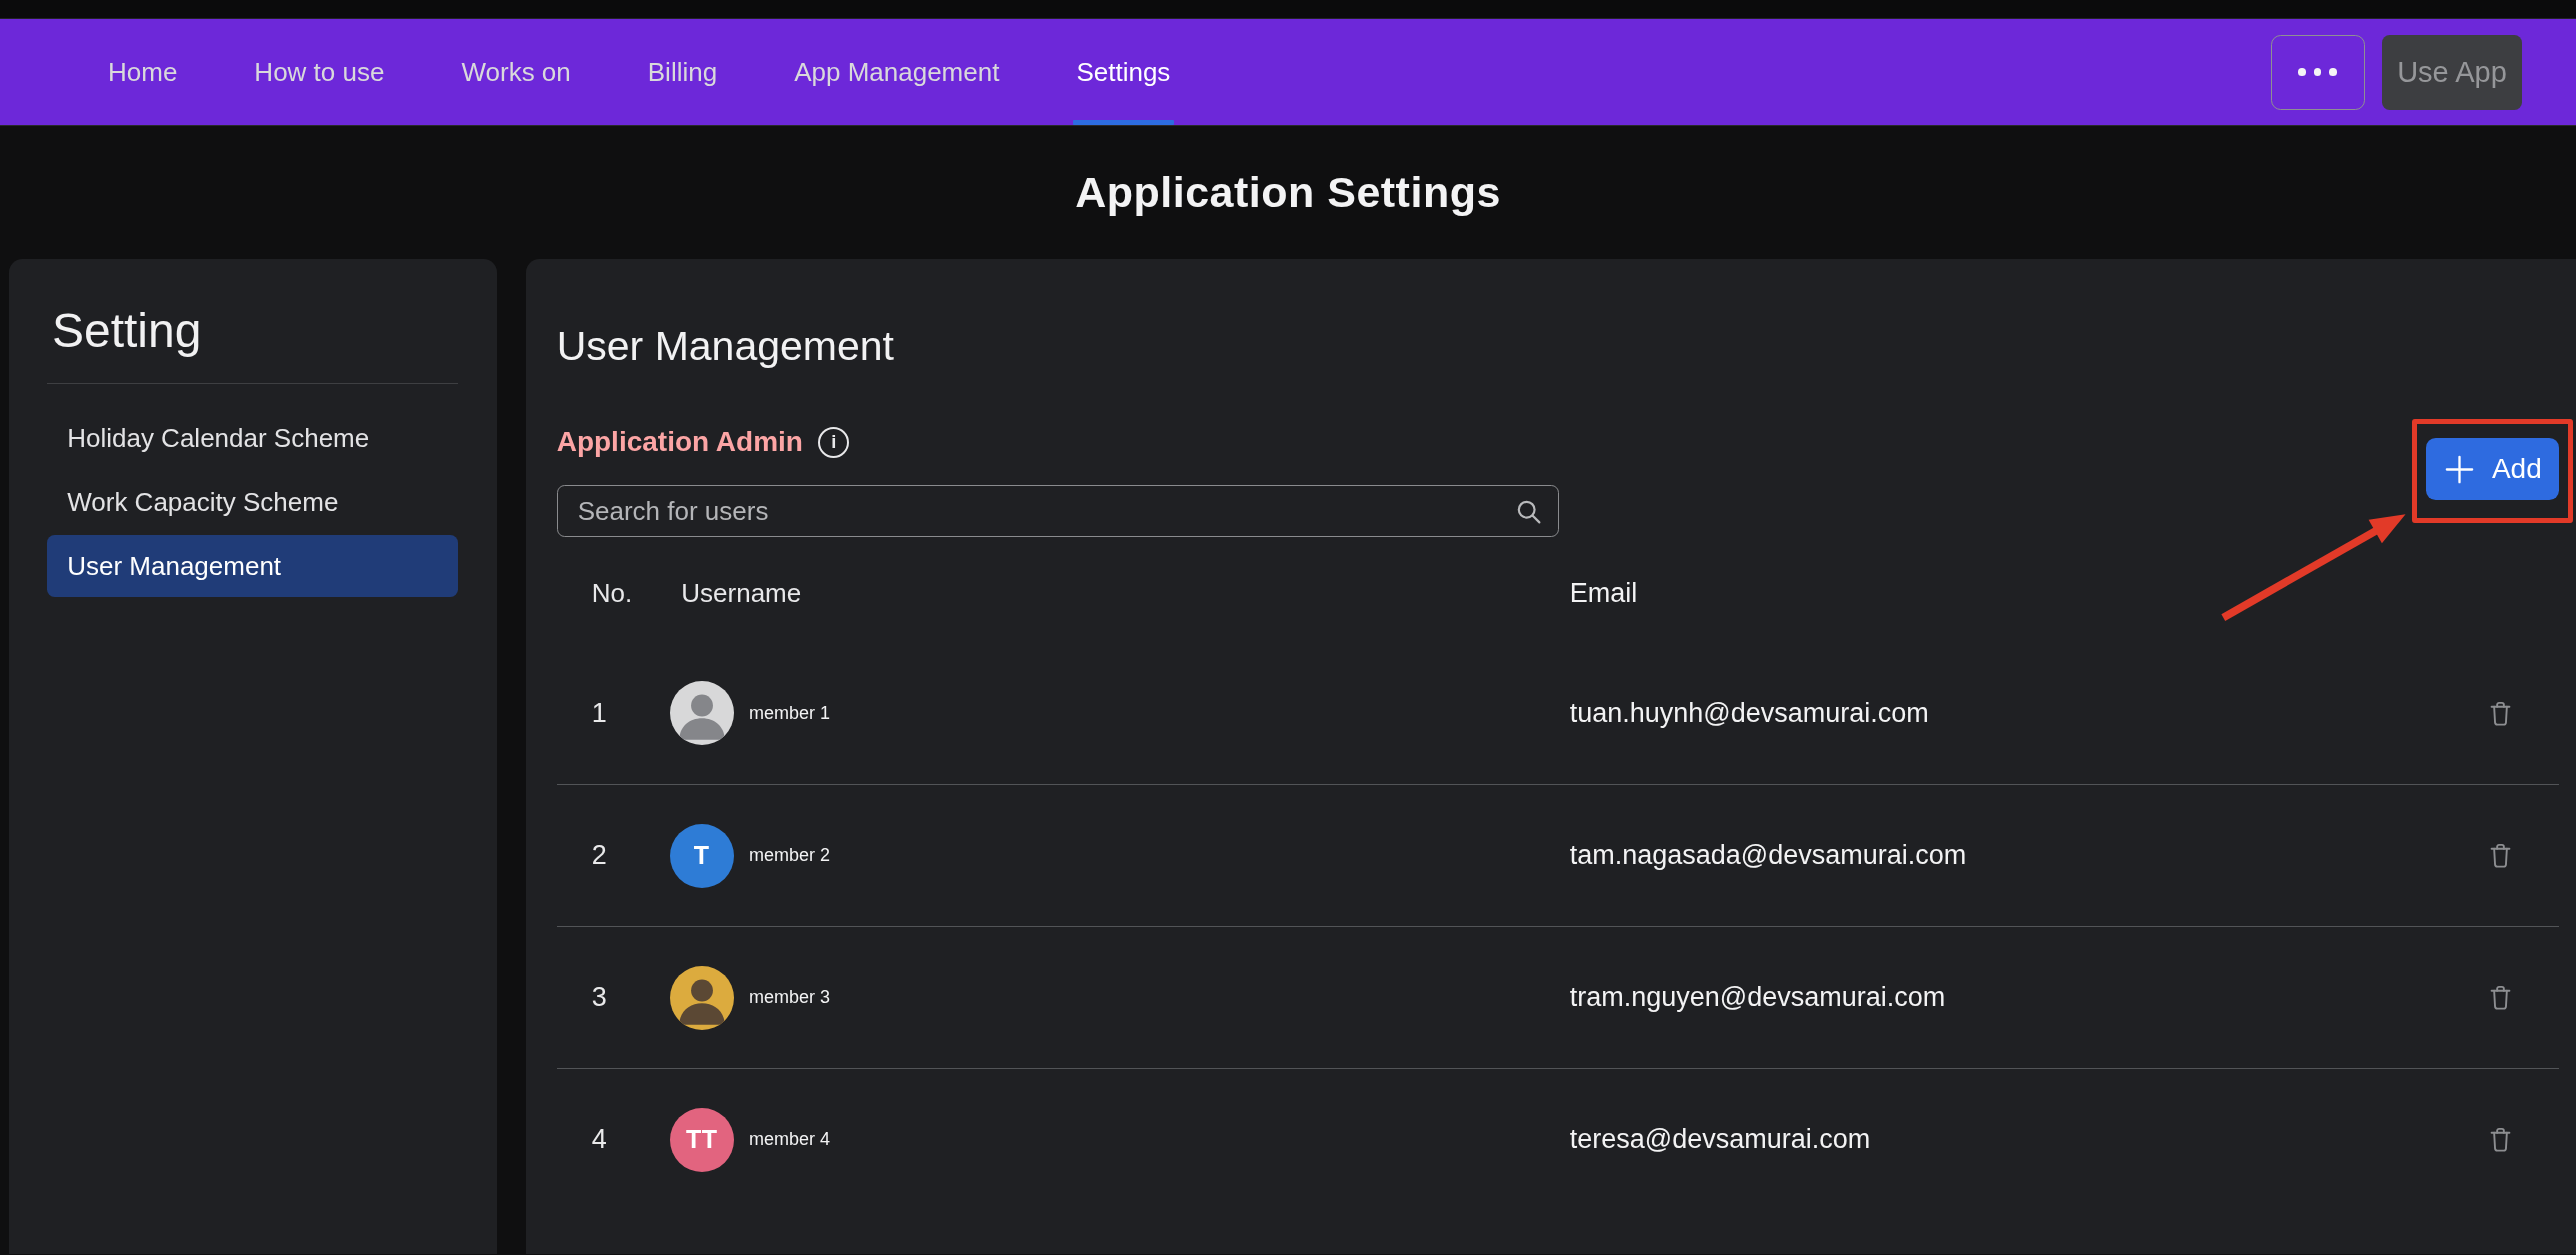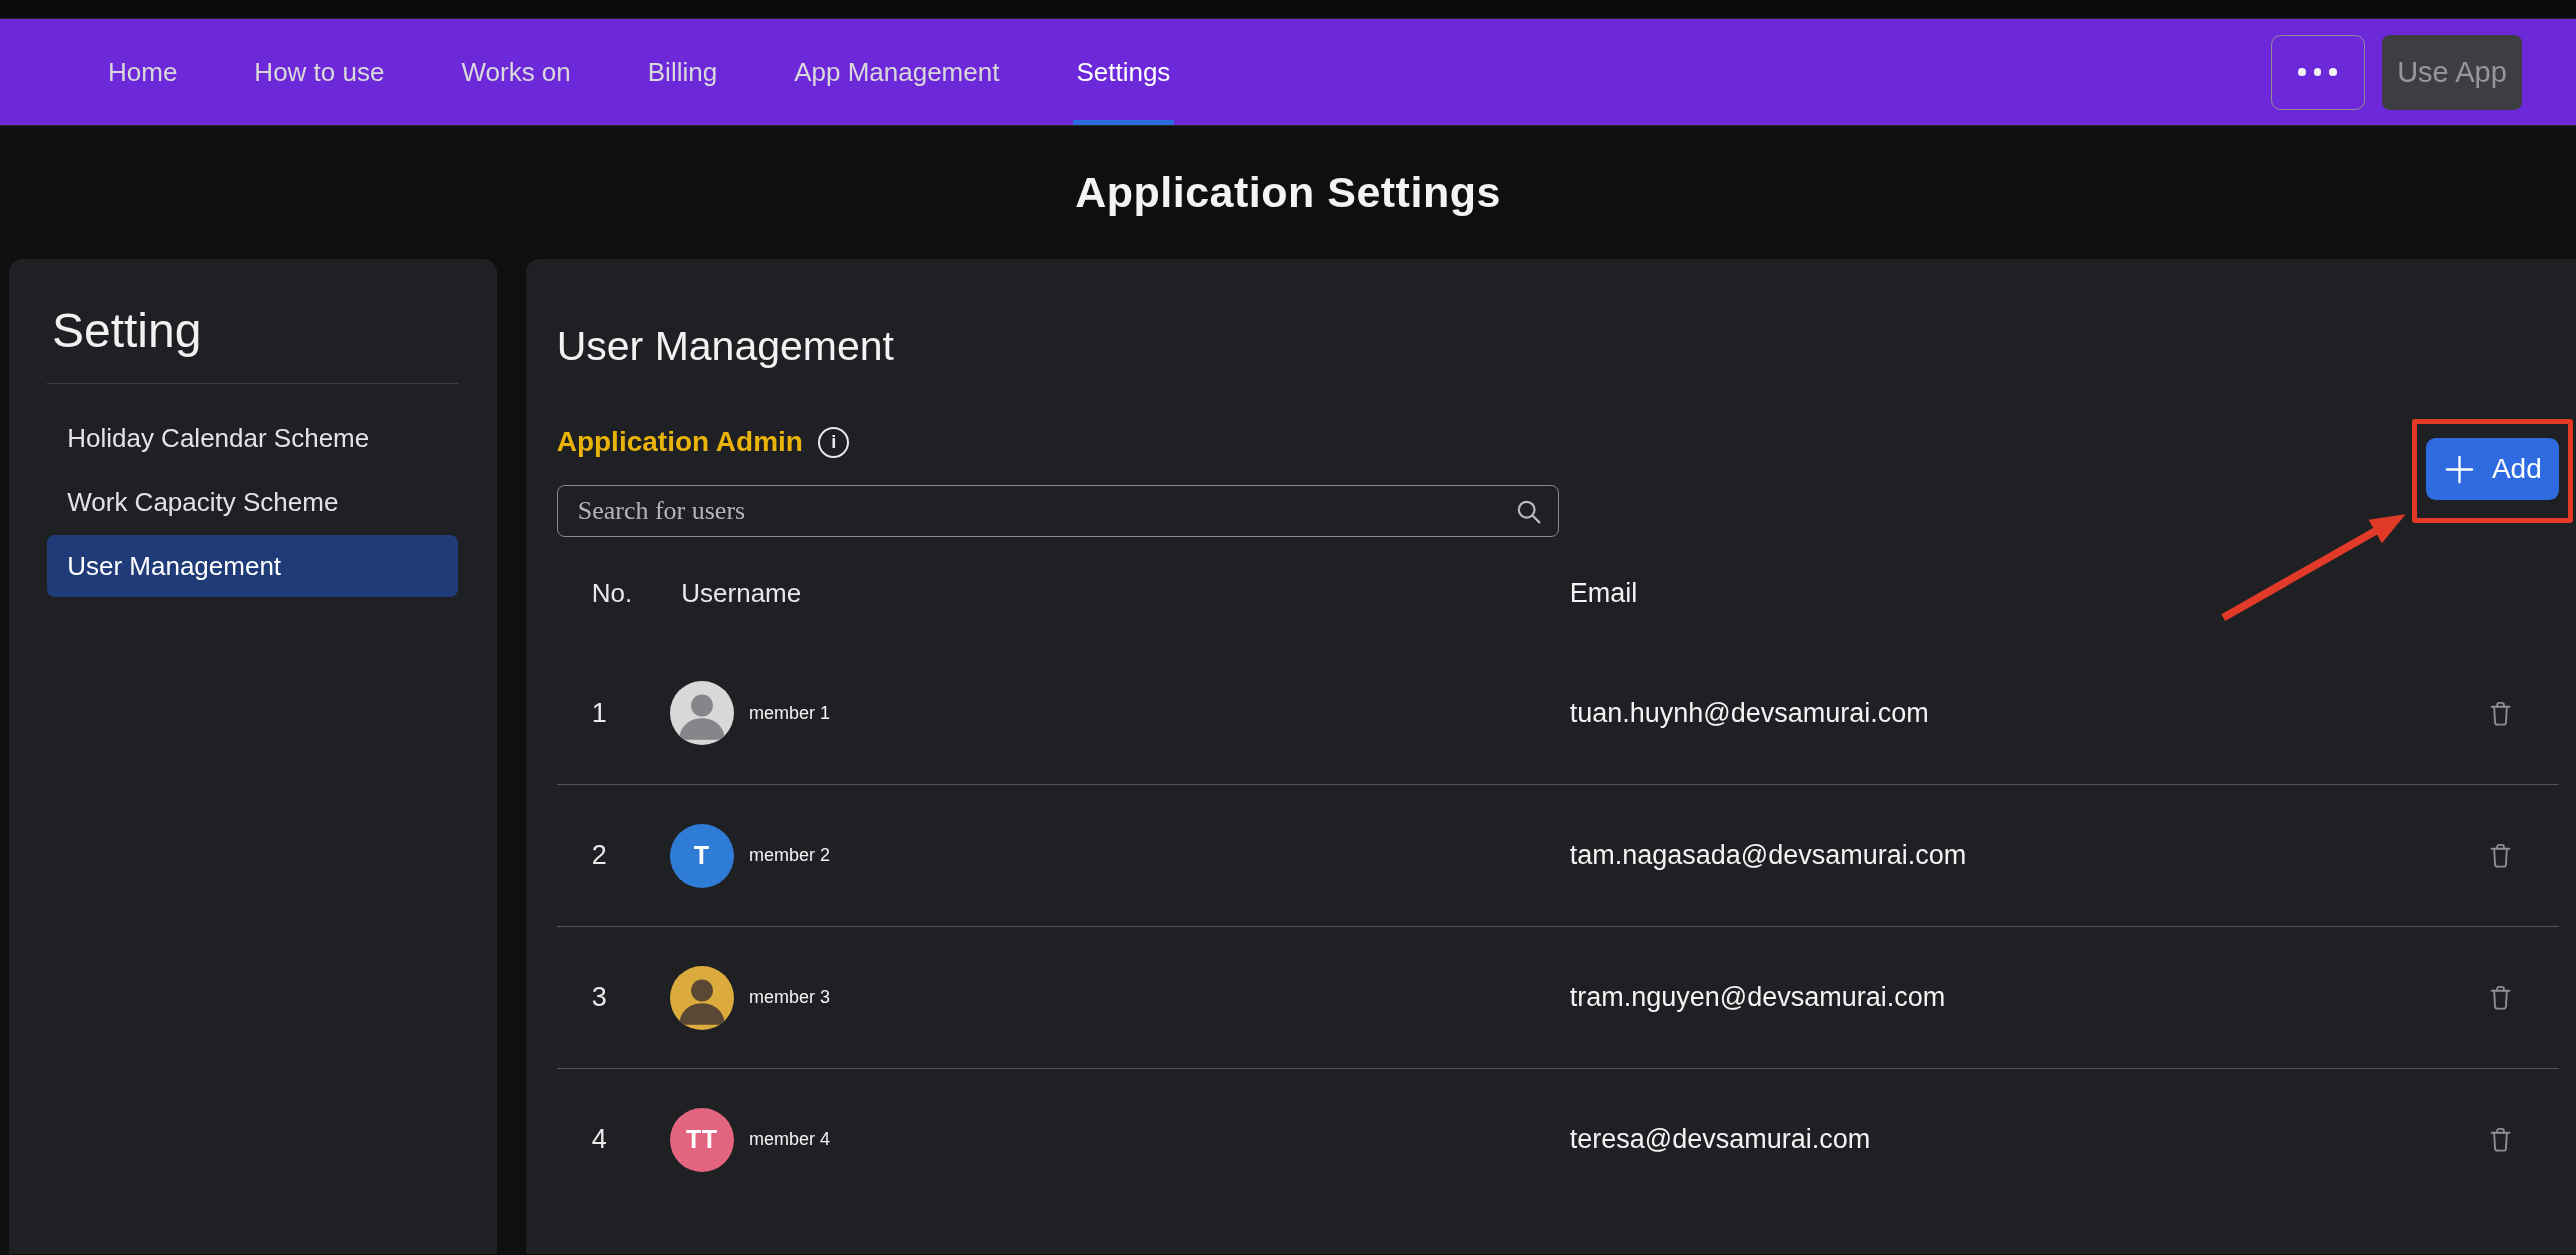--- a/index.html
+++ b/index.html
@@ -49,31 +49,31 @@
   .side-nav { margin:23px 14.5px 0; }
   .side-item {
     height:62px; display:flex; align-items:center; padding:0 20px; margin-bottom:1.9px;
     font-size:26px; color:#e3e3e5; border-radius:7.7px; cursor:pointer; white-space:nowrap;
   }
   .side-item.selected { background:#203c78; color:#ffffff; }
   
   .main-panel { flex:1; position:relative; padding:0 17.4px 0 31px; border-radius:13.5px 0 0 0; }
   .main-title { margin-top:64px; font-size:41px; font-weight:500; color:#f2f2f3; }
   .admin-row { margin-top:56px; display:flex; align-items:center; gap:15.4px; }
-  .admin-label { font-size:28px; font-weight:700; color:#eab308; }
+  .admin-label { font-size:28px; font-weight:700; color:#fca5a5; }
   .info-icon {
     width:31px; height:31px; border:2.4px solid #e8e8ea; border-radius:50%;
     display:flex; align-items:center; justify-content:center;
     font-size:18.3px; font-weight:600; color:#e8e8ea; cursor:pointer; font-style:normal;
   }
   .search-wrap { margin-top:27px; position:relative; width:1002px; }
   .search-input {
     width:1002px; height:52px; background:transparent; border:1.9px solid #8a8b8e;
     border-radius:7.7px; padding:0 58px 0 20px; font-size:26px; color:#eeeeef;
-    font-family:Liberation Serif, serif; outline:none;
+    font-family:Liberation Sans, sans-serif; outline:none;
   }
   .search-input::placeholder { color:#b4b5b8; }
   .search-icon { position:absolute; right:15.4px; top:11.6px; }
   
   .table { margin-top:29px; }
   .t-grid { display:grid; grid-template-columns:113px 900px 873px 1fr; align-items:center; }
   .t-head { height:54px; font-size:26px; color:#e8e8ea; }
   .t-head .c-user { padding-left:11.6px; }
   .c-no { padding-left:35px; }
   .t-body { margin-top:22px; }

